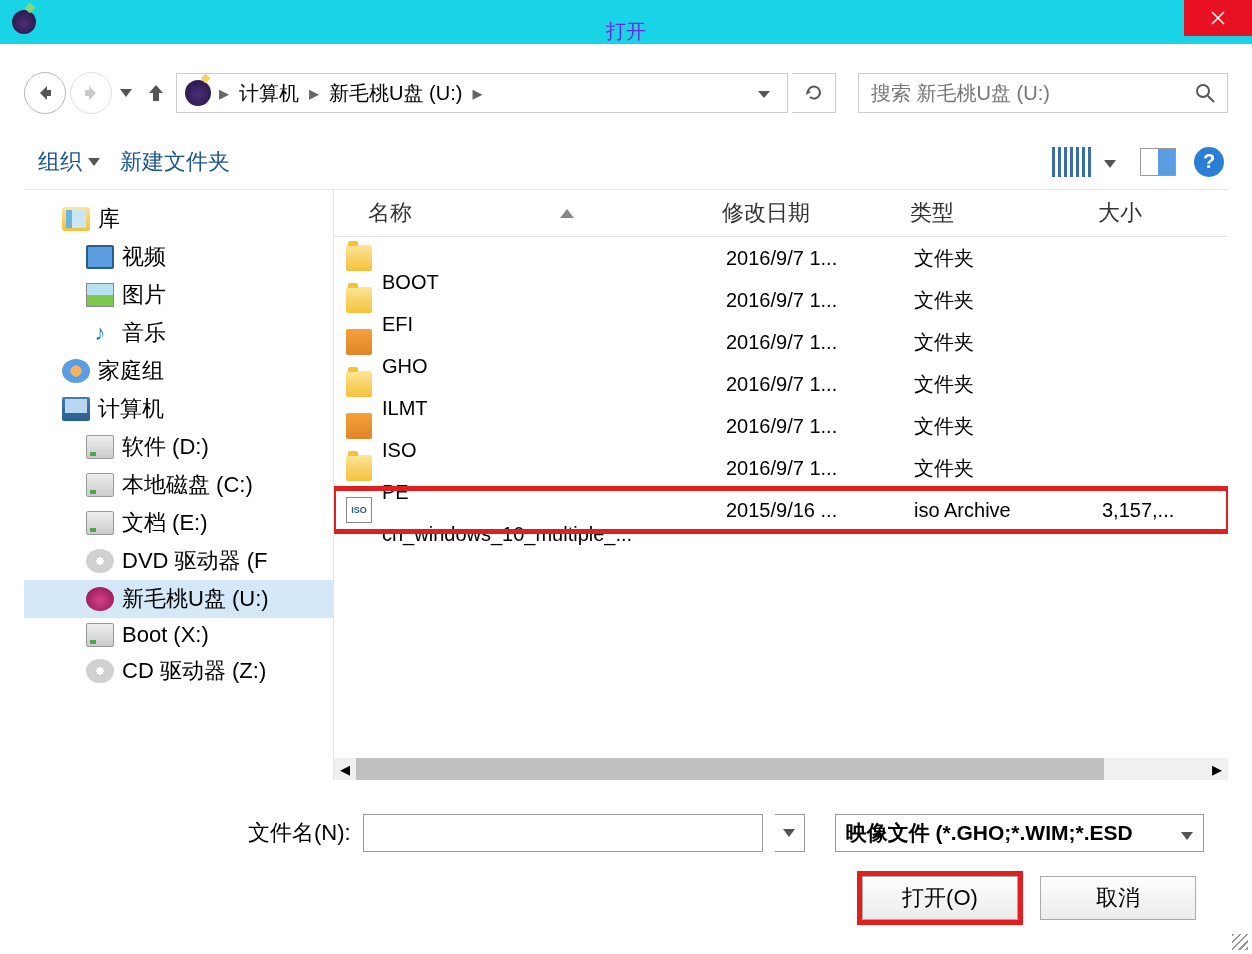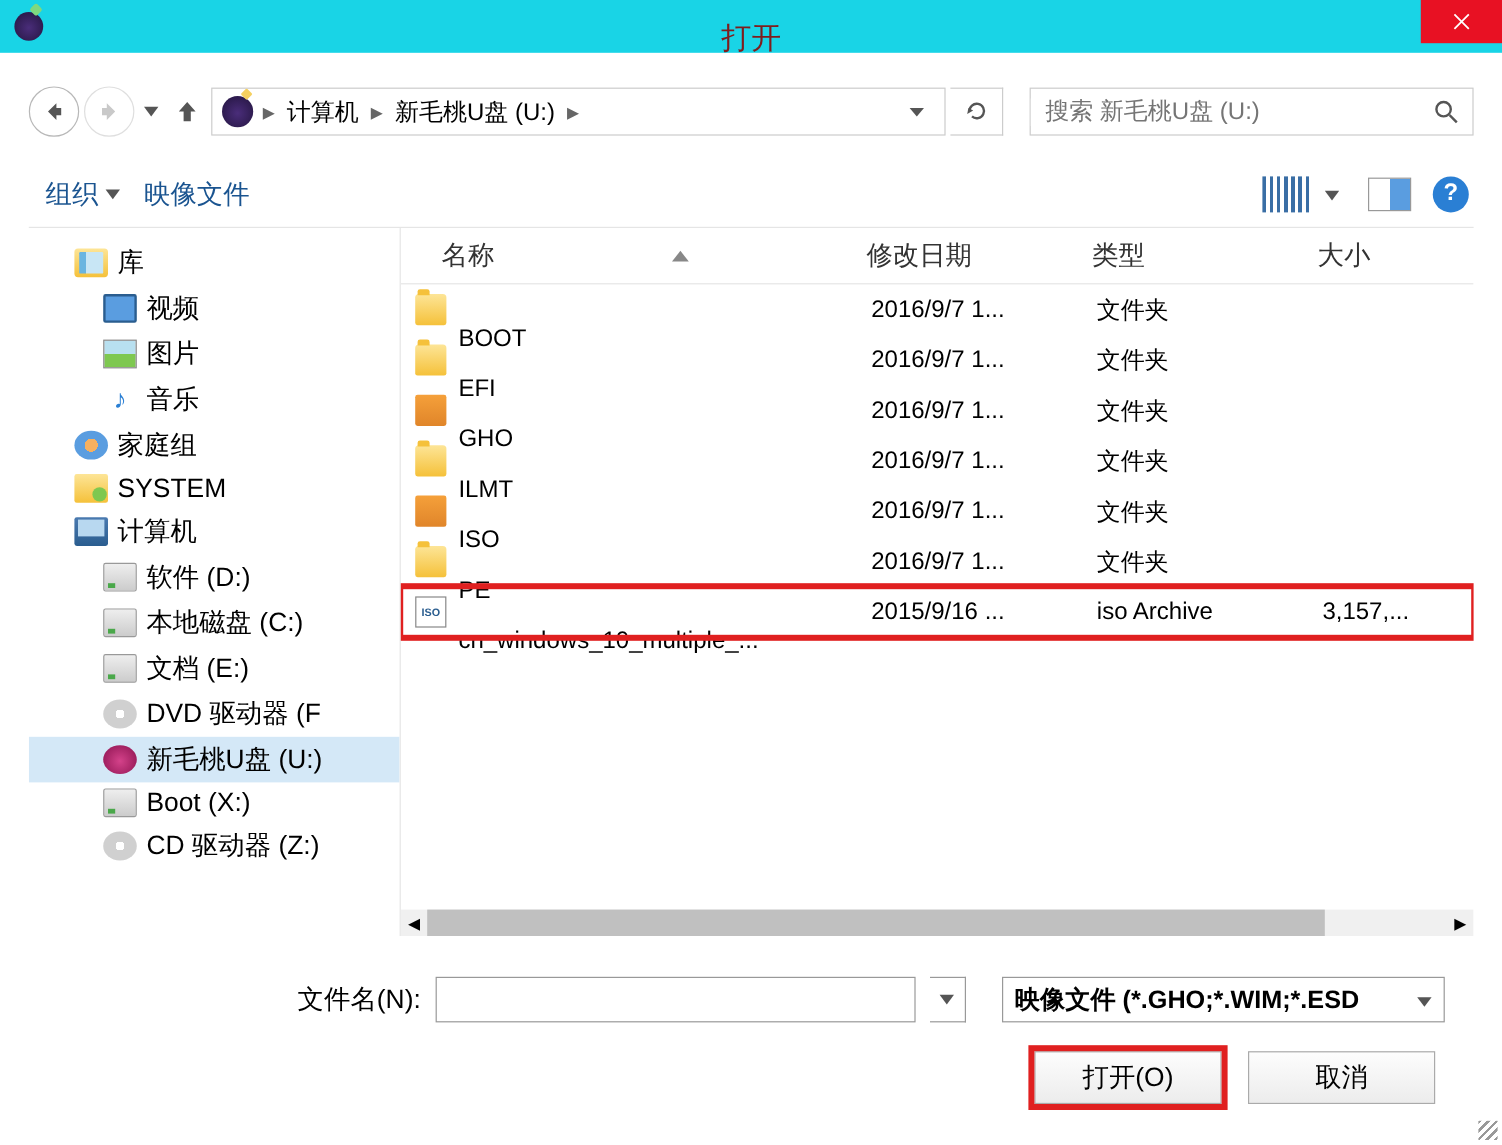--- a/index.html
+++ b/index.html
@@ -1,21 +1,21 @@
 <!DOCTYPE html>
 <html><head>
 <meta charset="utf-8">
 <style>
 * { box-sizing: border-box; margin: 0; padding: 0; }
 body { font-family: "Microsoft YaHei", Segoe UI, sans-serif; font-size: 20px; background: #fff; }
 .window { width: 1252px; height: 954px; background: #fff; position: relative; }
 .titlebar { height: 44px; background: #19d4e6; display: flex; align-items: center; position: relative; }
 .titlebar-icon { width: 24px; height: 24px; margin-left: 12px; background: radial-gradient(circle at 50% 55%, #4a2d7a 0%, #2d1b4e 70%); border-radius: 50%; position: relative; }
 .titlebar-icon::before { content: ""; position: absolute; top: -6px; right: 2px; width: 8px; height: 8px; background: #7fd87f; border-radius: 2px; transform: rotate(45deg); }
-.titlebar-title { position: absolute; left: 50%; transform: translateX(-50%); font-size: 25px; color: #7f1d1d; margin-top: 19px; }
+.titlebar-title { position: absolute; left: 50%; transform: translateX(-50%); font-size: 20px; color: #6d28d9; margin-top: 19px; }
 .close-btn { position: absolute; right: 0; top: 0; width: 68px; height: 36px; background: #e81123; display: flex; align-items: center; justify-content: center; cursor: pointer; }
 .close-btn svg { width: 16px; height: 16px; }
 .content { padding: 24px 24px 16px; }
 .nav-row { display: flex; align-items: center; gap: 4px; height: 50px; }
 .nav-btn { width: 42px; height: 42px; border: 1px solid #b8b8b8; border-radius: 50%; display: flex; align-items: center; justify-content: center; background: #fff; cursor: pointer; }
 .nav-btn.disabled { opacity: 0.45; }
 .nav-btn svg { width: 20px; height: 20px; }
 .nav-drop { width: 20px; display: flex; align-items: center; justify-content: center; cursor: pointer; }
 .nav-up { width: 32px; height: 36px; display: flex; align-items: center; justify-content: center; cursor: pointer; }
 .breadcrumb { flex: 1; border: 1px solid #ccc; height: 40px; display: flex; align-items: center; padding: 0 4px; gap: 2px; background: #fff; }
@@ -159,21 +159,21 @@
         </div>
       </div>
     </div>
 
     <div class="toolbar">
       <div class="tb-item">
         <span>组织</span>
         <span class="chev"></span>
       </div>
       <div class="tb-item">
-        <span>映像文件</span>
+        <span>新建文件夹</span>
       </div>
       <div class="tb-spacer"></div>
       <div class="tb-viewopt">
         <div class="viewopt-icon"></div>
         <span class="viewopt-down"><span class="chev"></span></span>
       </div>
       <div class="preview-icon"></div>
       <div class="help-icon">?</div>
     </div>
 
@@ -191,24 +191,20 @@
             <span class="tree-icon ic-pic"></span>
             <span class="tree-label">图片</span>
           </div>
         <div class="tree-item indent-2">
             <span class="tree-icon ic-music">♪</span>
             <span class="tree-label">音乐</span>
           </div>
         <div class="tree-item indent-1">
             <span class="tree-icon ic-homegroup"></span>
             <span class="tree-label">家庭组</span>
-          </div>
-        <div class="tree-item indent-1">
-            <span class="tree-icon ic-system"></span>
-            <span class="tree-label">SYSTEM</span>
           </div>
         <div class="tree-item indent-1">
             <span class="tree-icon ic-computer"></span>
             <span class="tree-label">计算机</span>
           </div>
         <div class="tree-item indent-2">
             <span class="tree-icon ic-drive"></span>
             <span class="tree-label">软件 (D:)</span>
           </div>
         <div class="tree-item indent-2">

